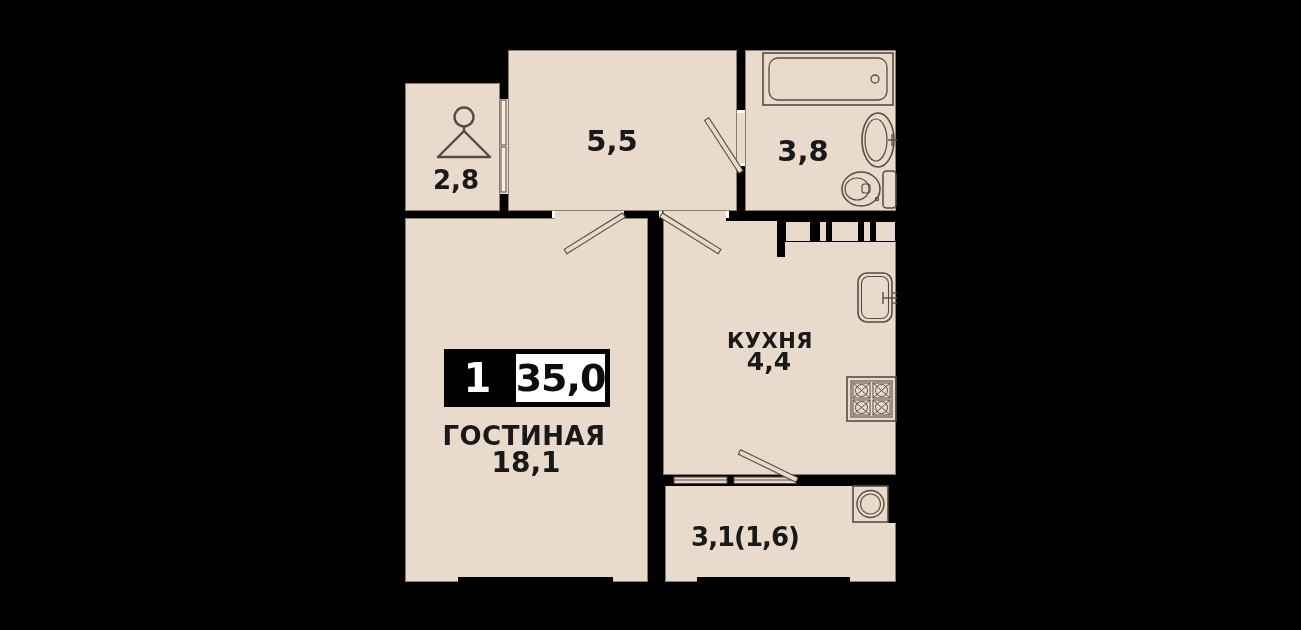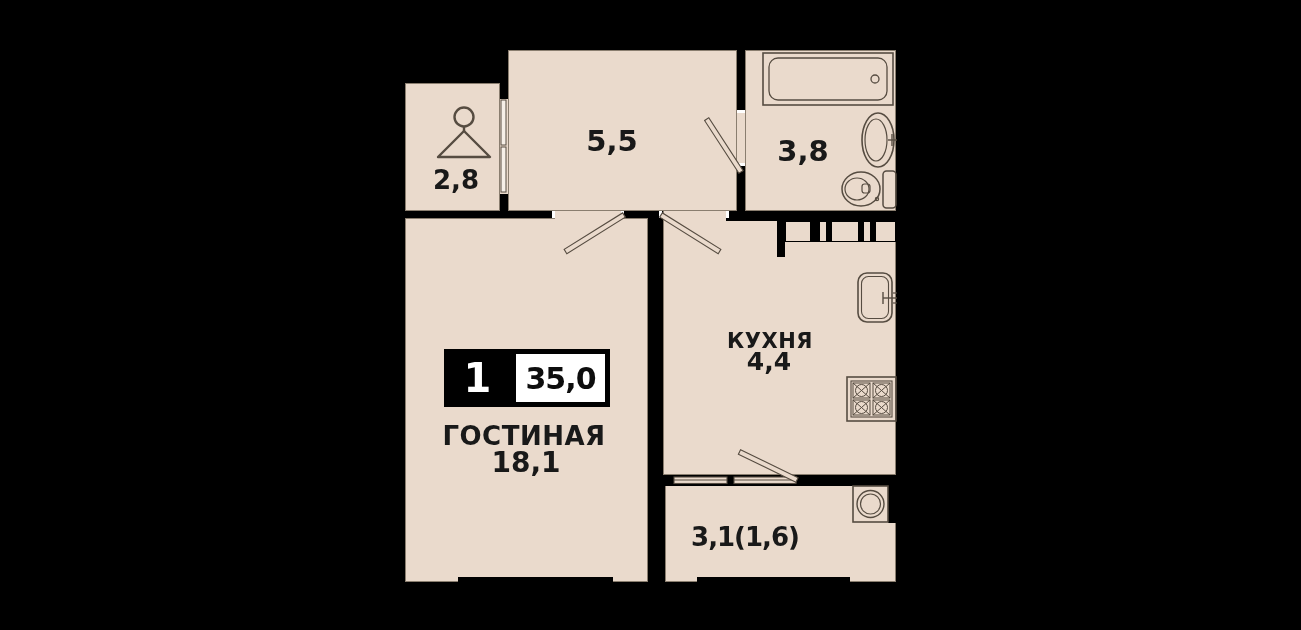--- a/index.html
+++ b/index.html
@@ -67,21 +67,21 @@
   .l-living-name{left:524px;top:436px;font-size:26px;letter-spacing:.5px;}
   .l-living-area{left:526px;top:462px;font-size:28px;}
   .l-kitchen-name{left:770px;top:335px;font-size:21px;letter-spacing:.5px;margin-top:6px;}
   .l-kitchen-area{left:769px;top:361px;font-size:25px;}
   .l-balcony{left:745px;top:537px;font-size:26px;letter-spacing:-1px;}
 
   
   .badge-black{left:444px;top:349px;width:67px;height:58px;background:#000;
     display:flex;align-items:center;justify-content:center;color:#fff;font-size:40px;}
   .badge-white{left:511px;top:349px;width:99px;height:58px;background:#fff;border:5px solid #000;
-    display:flex;align-items:center;justify-content:center;color:#0d0d0d;font-size:30px;letter-spacing:-1px;}
+    display:flex;align-items:center;justify-content:center;color:#0d0d0d;font-size:38px;letter-spacing:-1px;}
 </style>
 </head>
 <body>
 
 <div class="stage">
 
   <div class="abs room r-closet"></div>
   <div class="abs room r-hallway"></div>
   <div class="abs room r-bath"></div>
   <div class="abs room r-living"></div>

